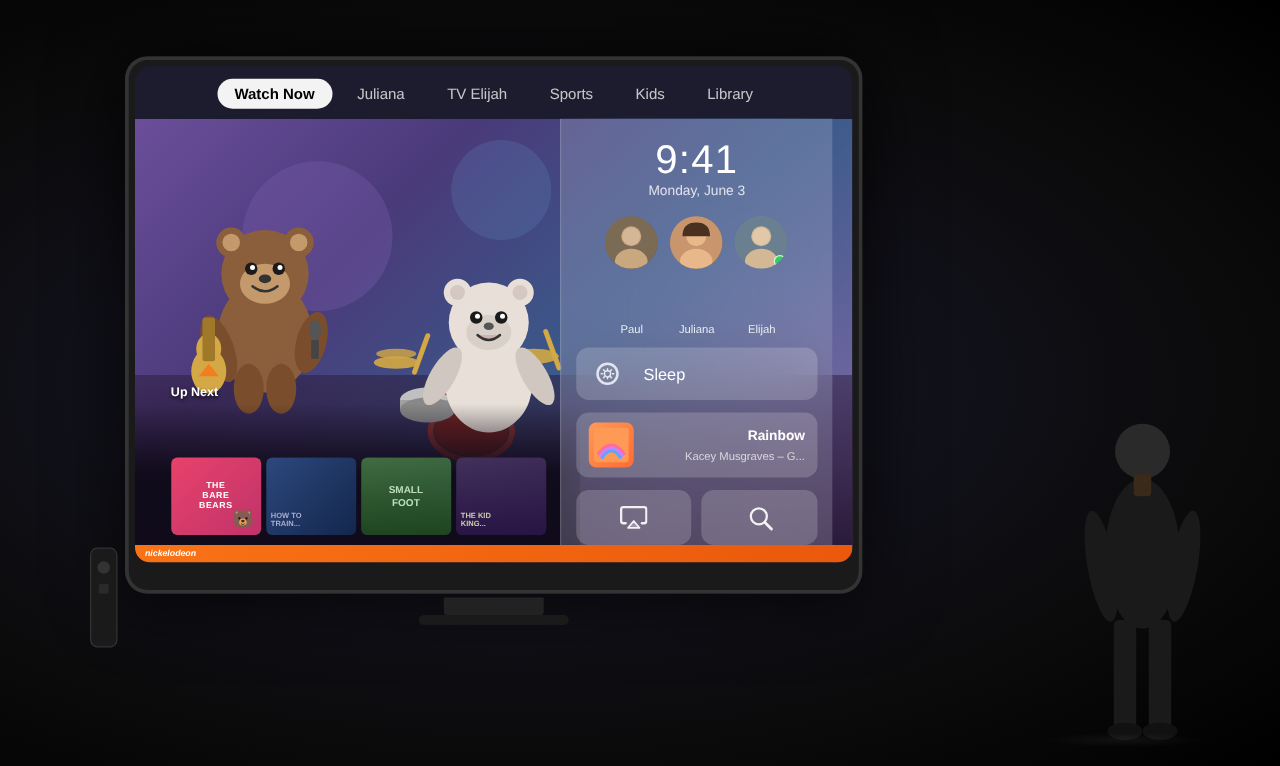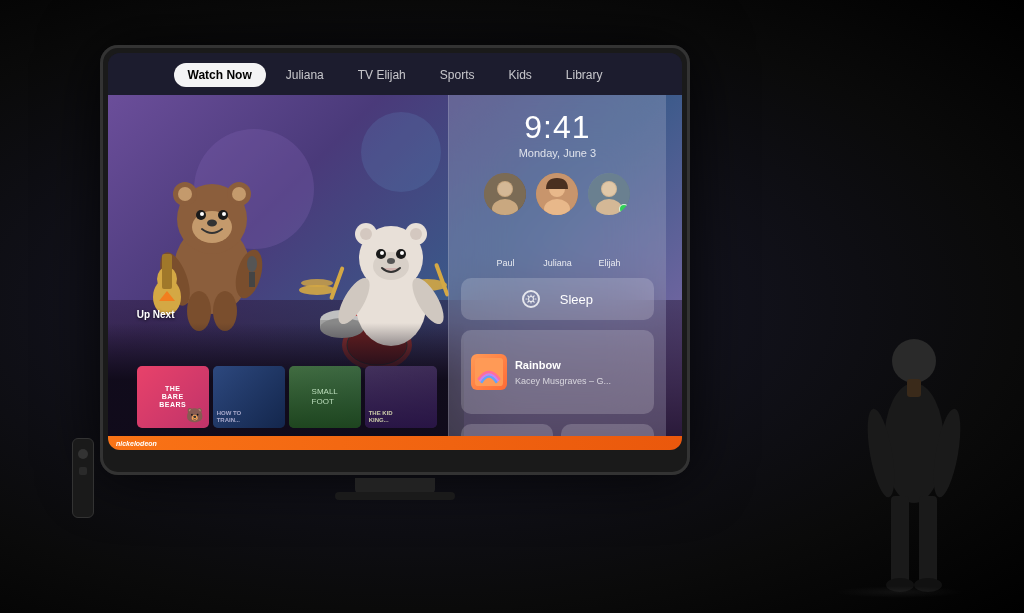--- a/index.html
+++ b/index.html
@@ -223,21 +223,20 @@
       border: 1.5px solid rgba(255,255,255,0.8);
     }
 
     
     .cc-sleep-btn {
       background: rgba(255,255,255,0.18);
       border-radius: 10px;
       padding: 12px 16px;
       display: flex;
       align-items: center;
-      justify-content: center;
       gap: 20px;
       color: #fff;
       font-size: 13px;
       font-weight: 500;
       cursor: pointer;
     }
 
     .sleep-icon {
       width: 18px;
       height: 18px;
@@ -246,24 +245,25 @@
       display: flex;
       align-items: center;
       justify-content: center;
       flex-shrink: 0;
     }
 
     
     .cc-music {
       background: rgba(255,255,255,0.18);
       border-radius: 10px;
-      padding: 24px 10px;
+      padding: 8px 10px;
       display: flex;
       align-items: center;
       gap: 8px;
+      text-align: right;
     }
 
     .music-art {
       width: 36px;
       height: 36px;
       border-radius: 6px;
       background: linear-gradient(135deg, #ff9a56 0%, #ff6b35 100%);
       flex-shrink: 0;
       display: flex;
       align-items: center;
@@ -457,21 +457,21 @@
               <div style="position:absolute;bottom:5px;right:5px;font-size:14px;">🐻</div>
             </div>
 
             <div style="width:72px;height:62px;border-radius:5px;background:linear-gradient(135deg,#1a2a4a,#0d1a30);flex-shrink:0;overflow:hidden;position:relative;">
               <div style="position:absolute;inset:0;background:linear-gradient(135deg,rgba(50,80,140,0.8),rgba(20,40,80,0.9));"></div>
               <div style="position:absolute;bottom:4px;left:4px;right:4px;font-size:6px;color:#aac;font-weight:600;line-height:1.2;text-transform:uppercase;">HOW TO<br>TRAIN...</div>
             </div>
 
             <div style="width:72px;height:62px;border-radius:5px;background:linear-gradient(135deg,#2a4a2a,#1a3a2a);flex-shrink:0;overflow:hidden;position:relative;">
               <div style="position:absolute;inset:0;background:linear-gradient(to bottom,rgba(100,160,100,0.4),rgba(30,70,30,0.9));"></div>
-              <div style="position:absolute;top:50%;left:50%;transform:translate(-50%,-50%);font-size:8px;color:#bdb;font-weight:400;text-transform:uppercase;line-height:1.2;">SMALL<br>FOOT</div>
+              <div style="position:absolute;top:50%;left:50%;transform:translate(-50%,-50%);font-size:8px;color:#bdb;font-weight:700;text-transform:uppercase;text-align:center;line-height:1.2;">SMALL<br>FOOT</div>
             </div>
 
             <div style="width:72px;height:62px;border-radius:5px;background:linear-gradient(135deg,#3a2a4a,#2a1a3a);flex-shrink:0;overflow:hidden;position:relative;">
               <div style="position:absolute;inset:0;background:linear-gradient(to bottom,rgba(80,60,120,0.4),rgba(40,20,70,0.9));"></div>
               <div style="position:absolute;bottom:4px;left:4px;right:4px;font-size:6px;color:#cca;font-weight:600;text-transform:uppercase;line-height:1.2;">THE KID<br>KING...</div>
             </div>
           </div>
 
           <div class="control-center">
 

